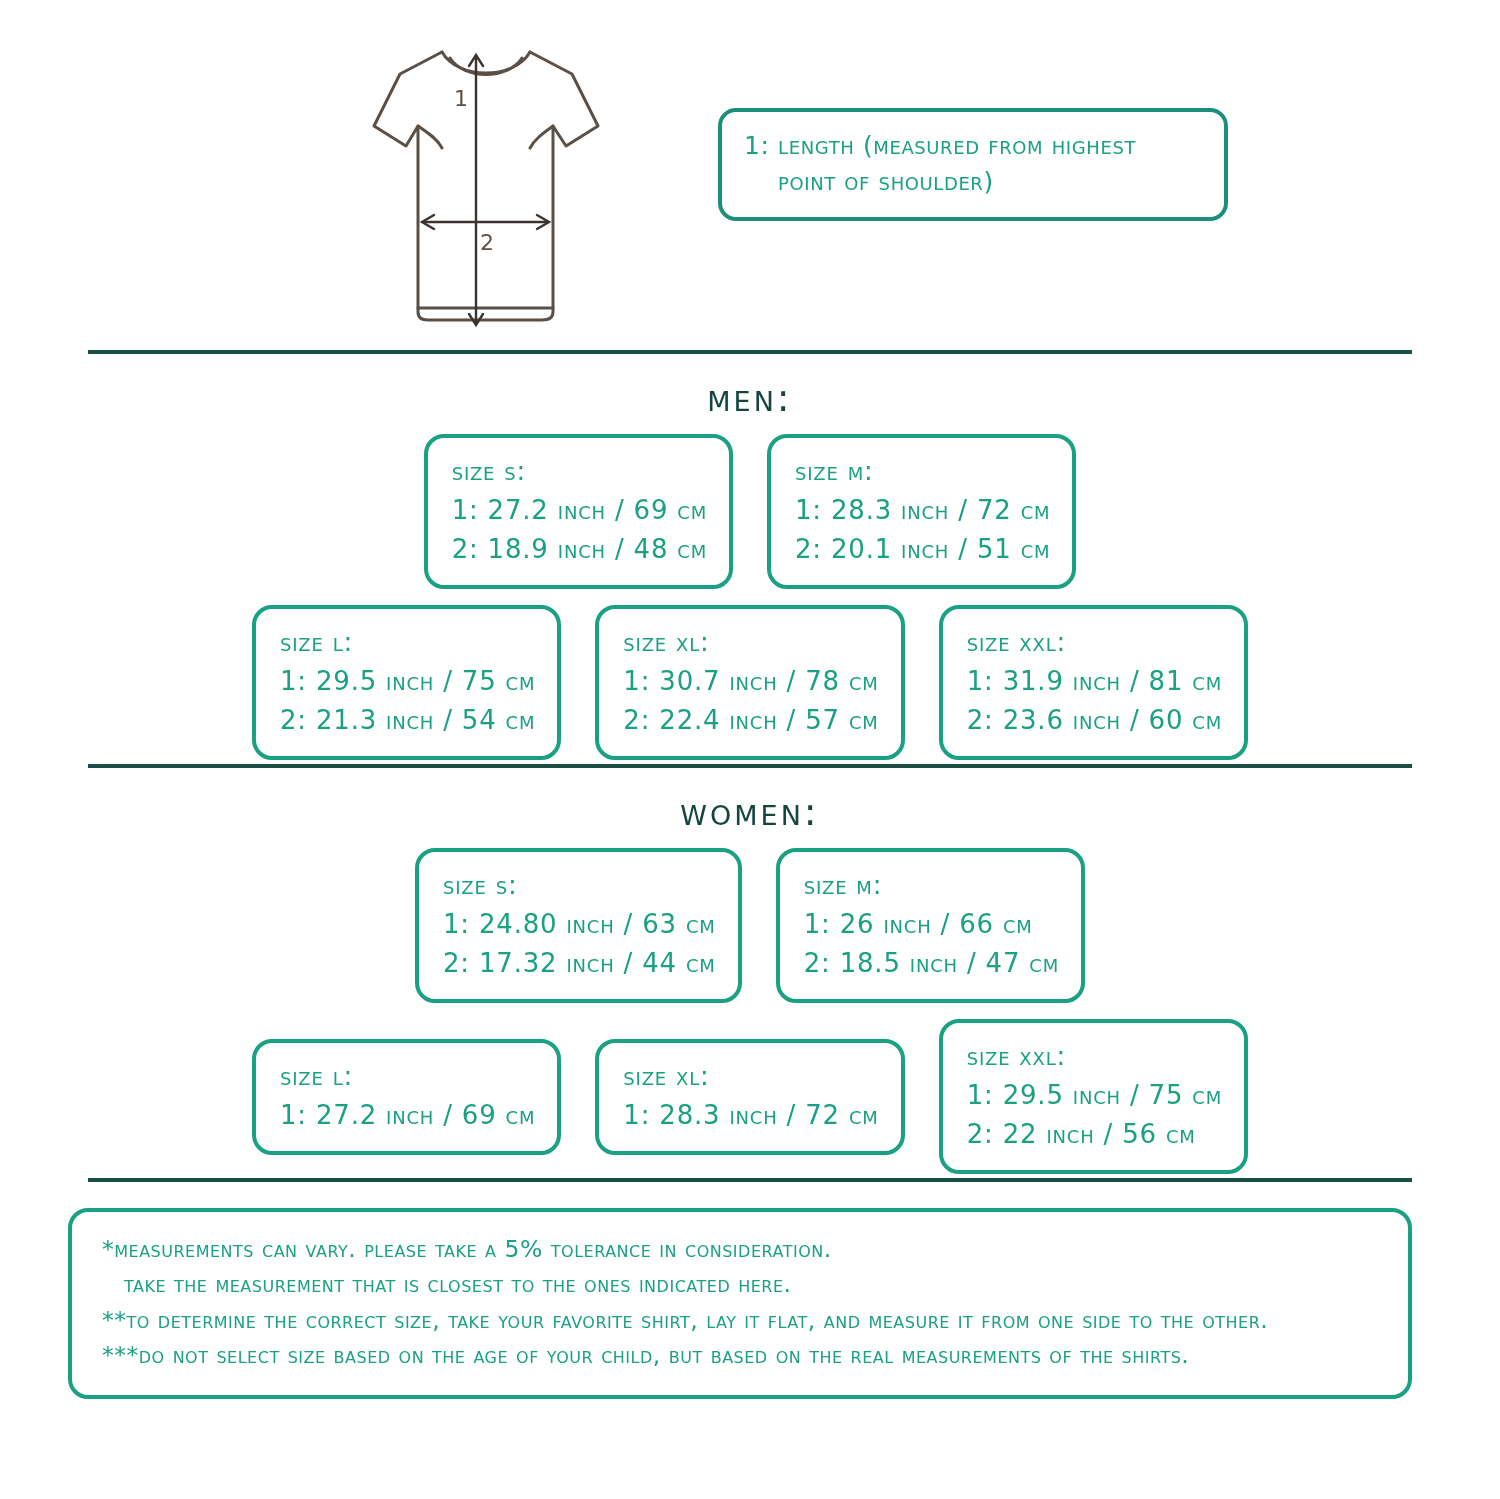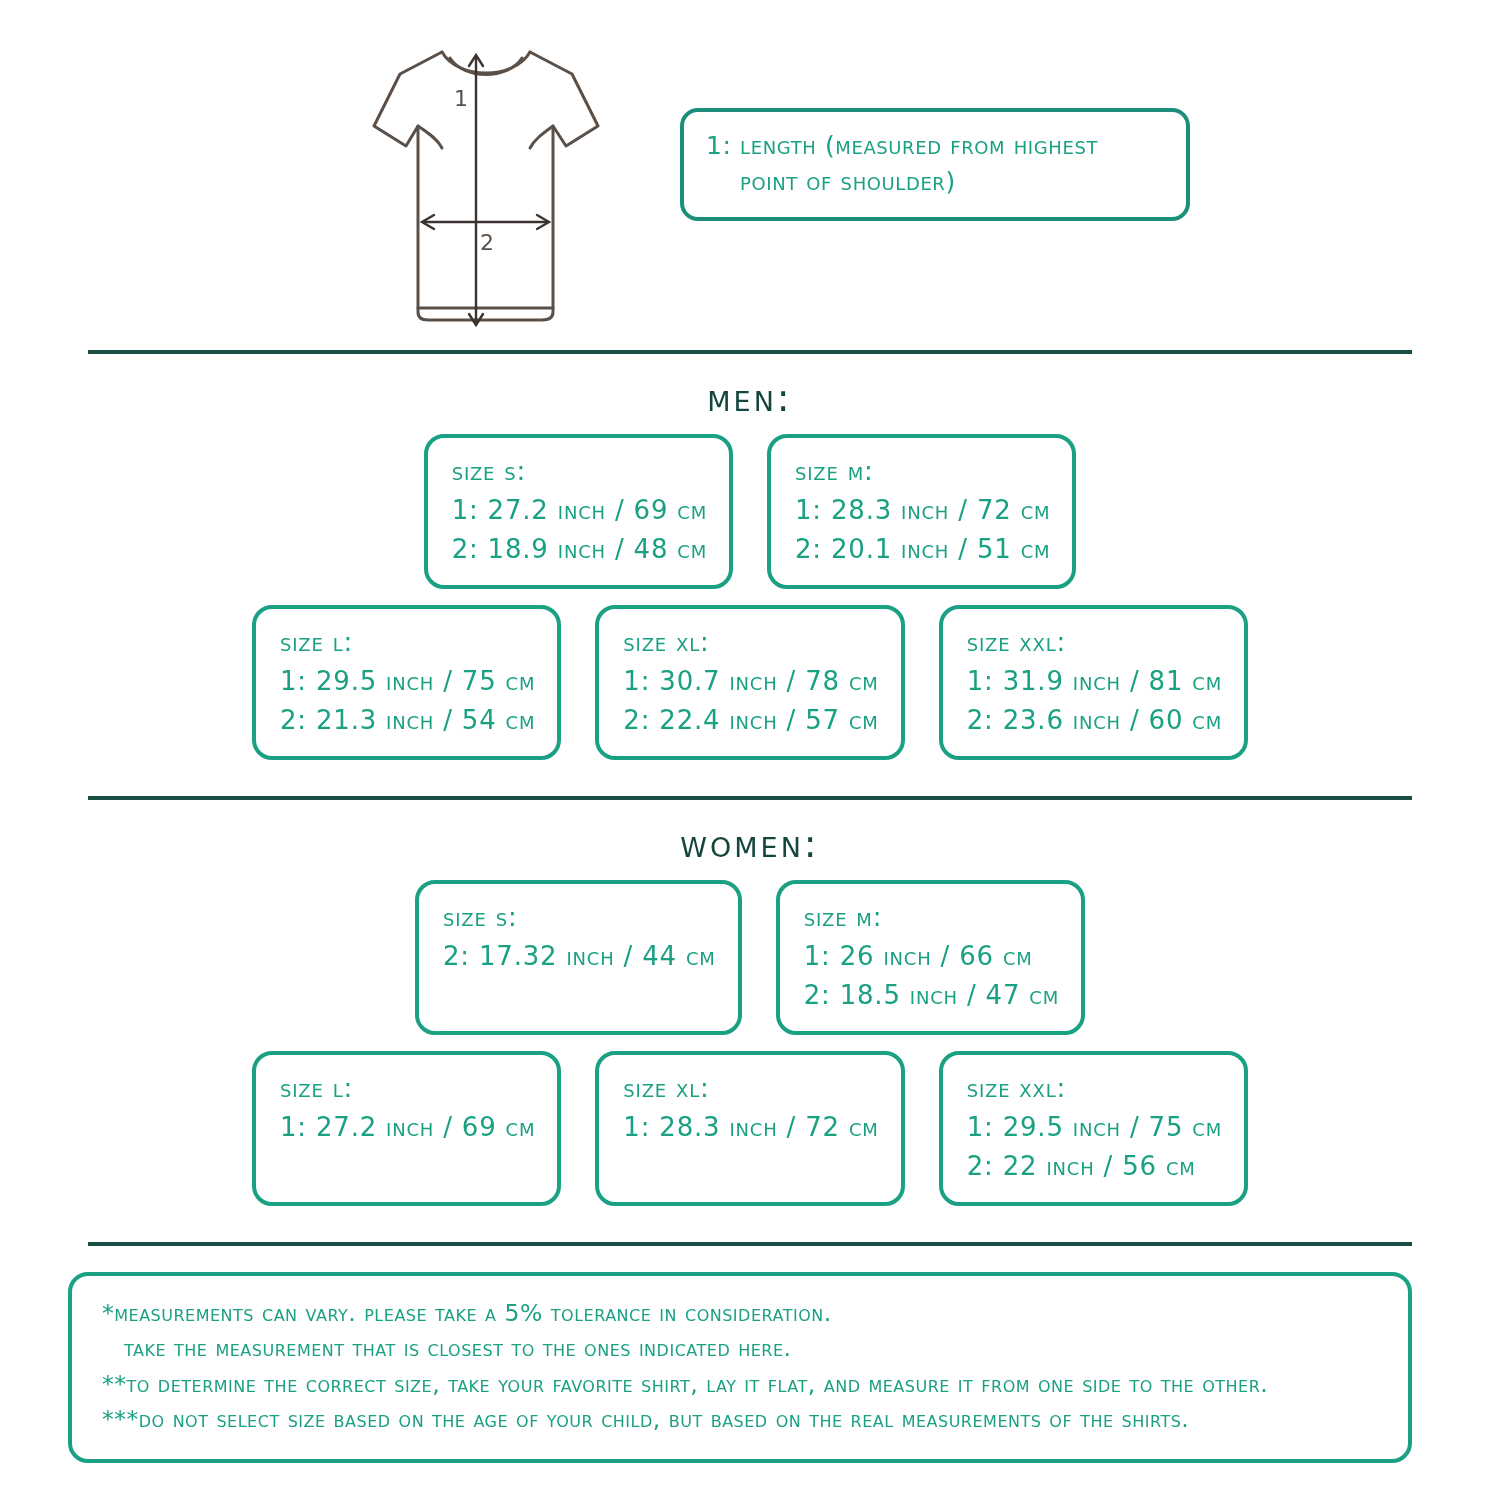--- a/index.html
+++ b/index.html
@@ -27,21 +27,21 @@
   }
   .shirt-wrap {
     position: absolute;
     left: 330px;
     top: 22px;
     width: 310px;
     height: 310px;
   }
   .legend {
     position: absolute;
-    left: 680px;
+    left: 718px;
     top: 108px;
     width: 510px;
     border: 4px solid #1b8f79;
     border-radius: 18px;
     box-sizing: border-box;
     padding: 16px 20px 18px 22px;
   }
   .legend-line {
     font-size: 25px;
     line-height: 1.42;
@@ -77,21 +77,22 @@
   .row {
     display: flex;
     justify-content: center;
     gap: 34px;
   }
   .row.row-top {
     margin-top: 14px;
   }
   .row.row-bottom {
     margin-top: 16px;
-    margin-bottom: 36px;
+    margin-bottom: 4px;
+    align-items: center;
   }
   .card {
     border: 4px solid #1aa083;
     border-radius: 20px;
     box-sizing: border-box;
     padding: 14px 22px 16px 24px;
     min-width: 290px;
   }
   .card .ln {
     font-size: 26px;
@@ -214,20 +215,21 @@
   </div>
 
   <div class="divider"></div>
 
   <div>
     <div class="section-title">Women:</div>
 
     <div class="row row-top">
       <div class="card">
         <div class="ln">Size S:</div>
+        <div class="ln">1: 24.80 inch / 63 cm</div>
         <div class="ln">2: 17.32 inch / 44 cm</div>
       </div>
       <div class="card">
         <div class="ln">Size M:</div>
         <div class="ln">1: 26 inch / 66 cm</div>
         <div class="ln">2: 18.5 inch / 47 cm</div>
       </div>
     </div>
 
     <div class="row row-bottom">

